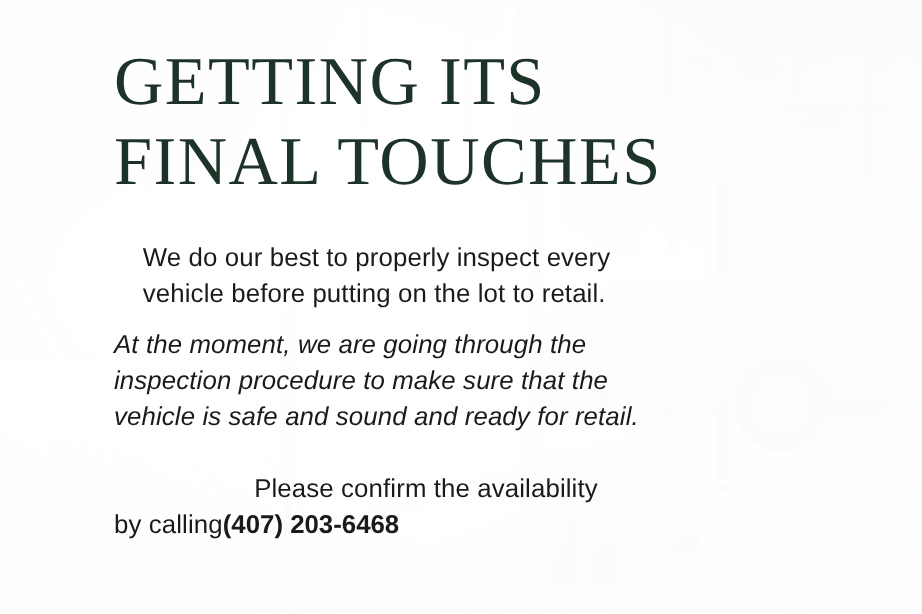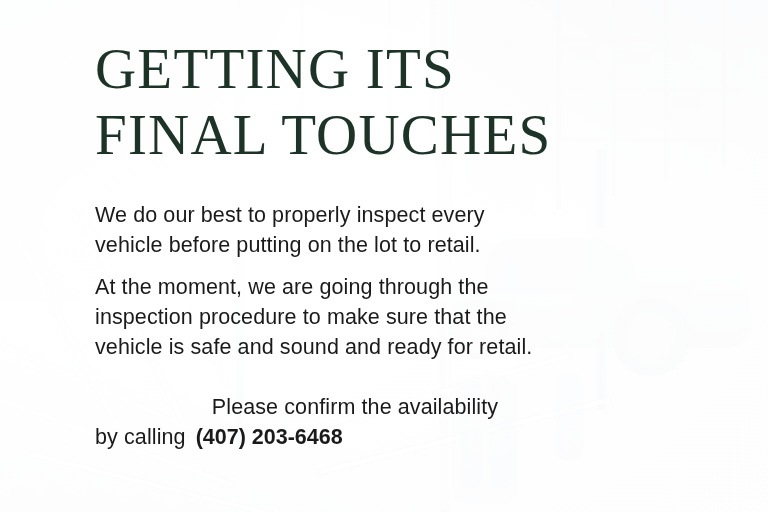--- a/index.html
+++ b/index.html
@@ -72,28 +72,28 @@
   }
 
   .para{
     position:absolute;left:95px;
     color:#1a1a1a;
     font-size:21.5px;line-height:1.40;
     letter-spacing:.1px;
     white-space:pre-line;
     font-weight:400;
   }
-  #para1{top:200px;width:600px;}
-  #para2{top:272px;width:600px;}
+  #para1{top:200px;width:600px;margin-left:24px;}
+  #para2{top:272px;width:600px;font-style:italic;}
 
   #closing{position:absolute;left:95px;top:392px;width:520px;
     color:#1a1a1a;font-size:21.5px;line-height:1.40;letter-spacing:.1px;}
   #closing .l1{display:block;text-align:center;}
   #closing .l2{display:block;}
-  #phone{font-weight:bold;letter-spacing:0;margin-left:10px;}
+  #phone{font-weight:bold;letter-spacing:0;margin-left:0;}
 
   
   #logo{position:absolute;left:600px;top:444px;width:140px;height:56px;}
   #logo svg{display:block;width:140px;height:56px;}
 </style>
 </head>
 <body>
 
 <div id="card">
 

